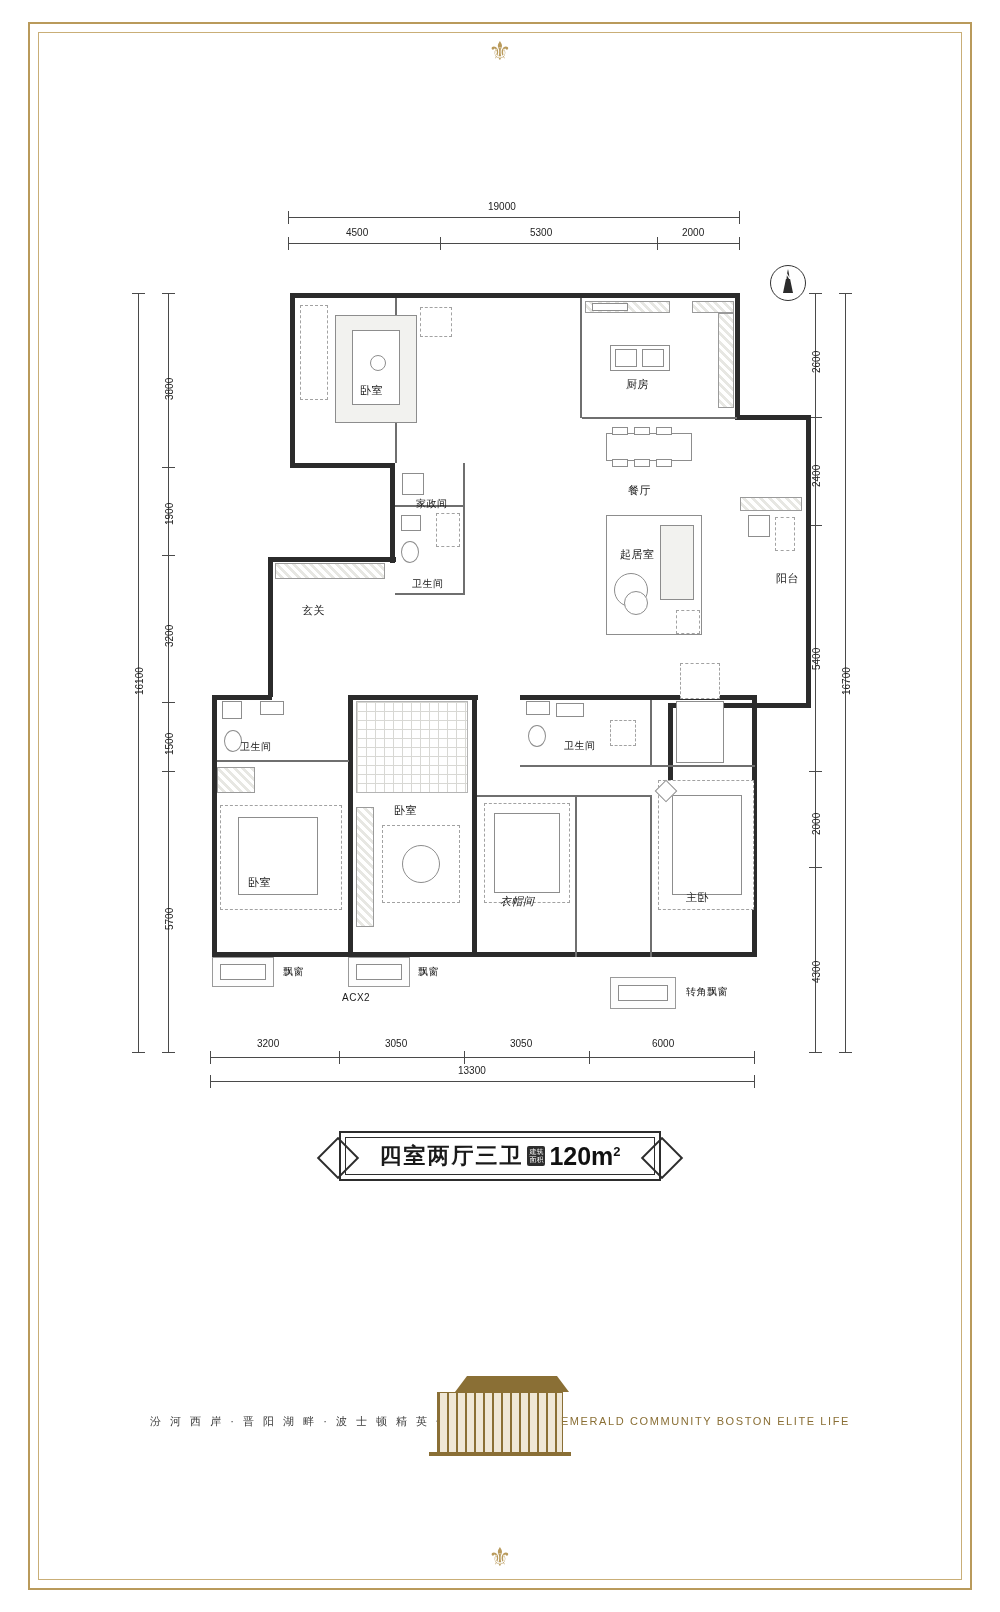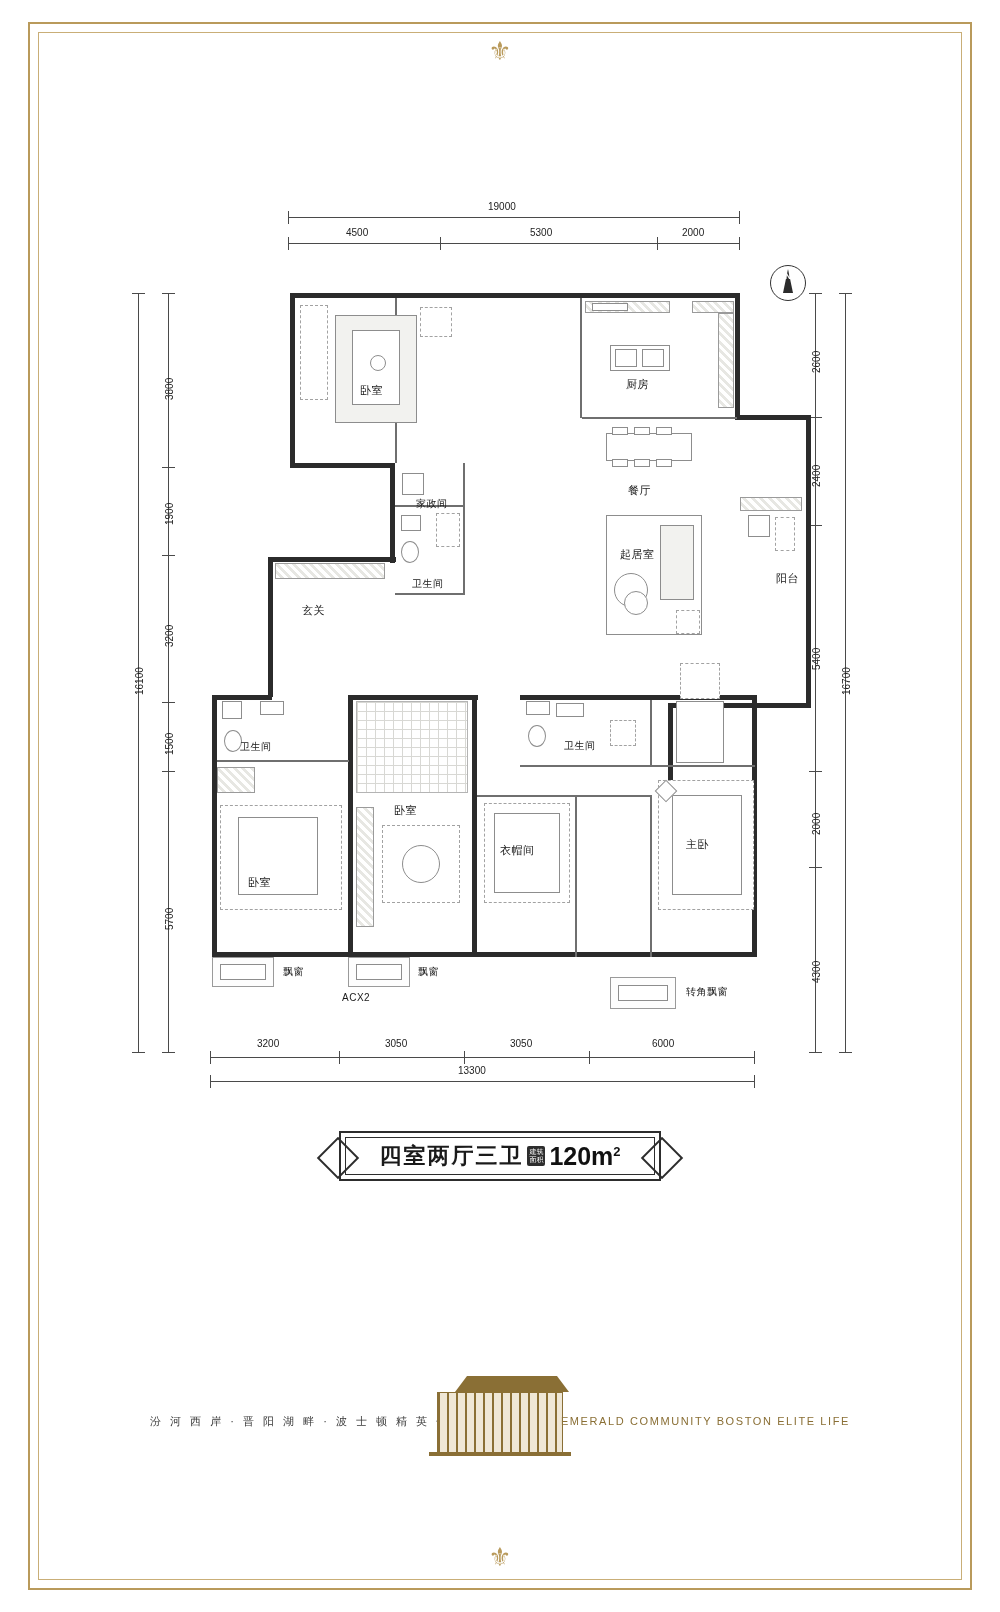--- a/index.html
+++ b/index.html
@@ -451,26 +451,26 @@
 
   <div class="furn" style="left:406px; top:506px; width:24px; height:14px;"></div>
   <div class="furn" style="left:436px; top:508px; width:28px; height:14px;"></div>
   <div class="furn round" style="left:408px; top:530px; width:18px; height:22px;"></div>
   <div class="furn" style="left:556px; top:506px; width:48px; height:62px;"></div>
   <div class="furn dash" style="left:490px; top:525px; width:26px; height:26px;"></div>
   <div class="label sm" style="left:444px; top:544px;">卫生间</div>
 
   <div class="furn dash" style="left:364px; top:608px; width:86px; height:100px;"></div>
   <div class="furn" style="left:374px; top:618px; width:66px; height:80px;"></div>
-  <div class="label" style="left:380px; top:648px;">衣帽间</div>
+  <div class="label" style="left:380px; top:699px;font-style:italic;">衣帽间</div>
 
   <div class="furn dash" style="left:538px; top:585px; width:96px; height:130px;"></div>
   <div class="furn" style="left:552px; top:600px; width:70px; height:100px;"></div>
   <div class="furn" style="left:538px; top:588px; width:16px; height:16px; transform:rotate(45deg);"></div>
-  <div class="label" style="left:566px; top:642px;">主卧</div>
+  <div class="label" style="left:566px; top:695px;">主卧</div>
 
   <div class="room" style="left:92px; top:762px; width:62px; height:30px;"></div>
   <div class="furn" style="left:100px; top:769px; width:46px; height:16px;"></div>
   <div class="label sm" style="left:163px; top:770px;">飘窗</div>
 
   <div class="room" style="left:228px; top:762px; width:62px; height:30px;"></div>
   <div class="furn" style="left:236px; top:769px; width:46px; height:16px;"></div>
   <div class="label sm" style="left:298px; top:770px;">飘窗</div>
 
   <div class="label sm" style="left:222px; top:797px;">ACX2</div>

